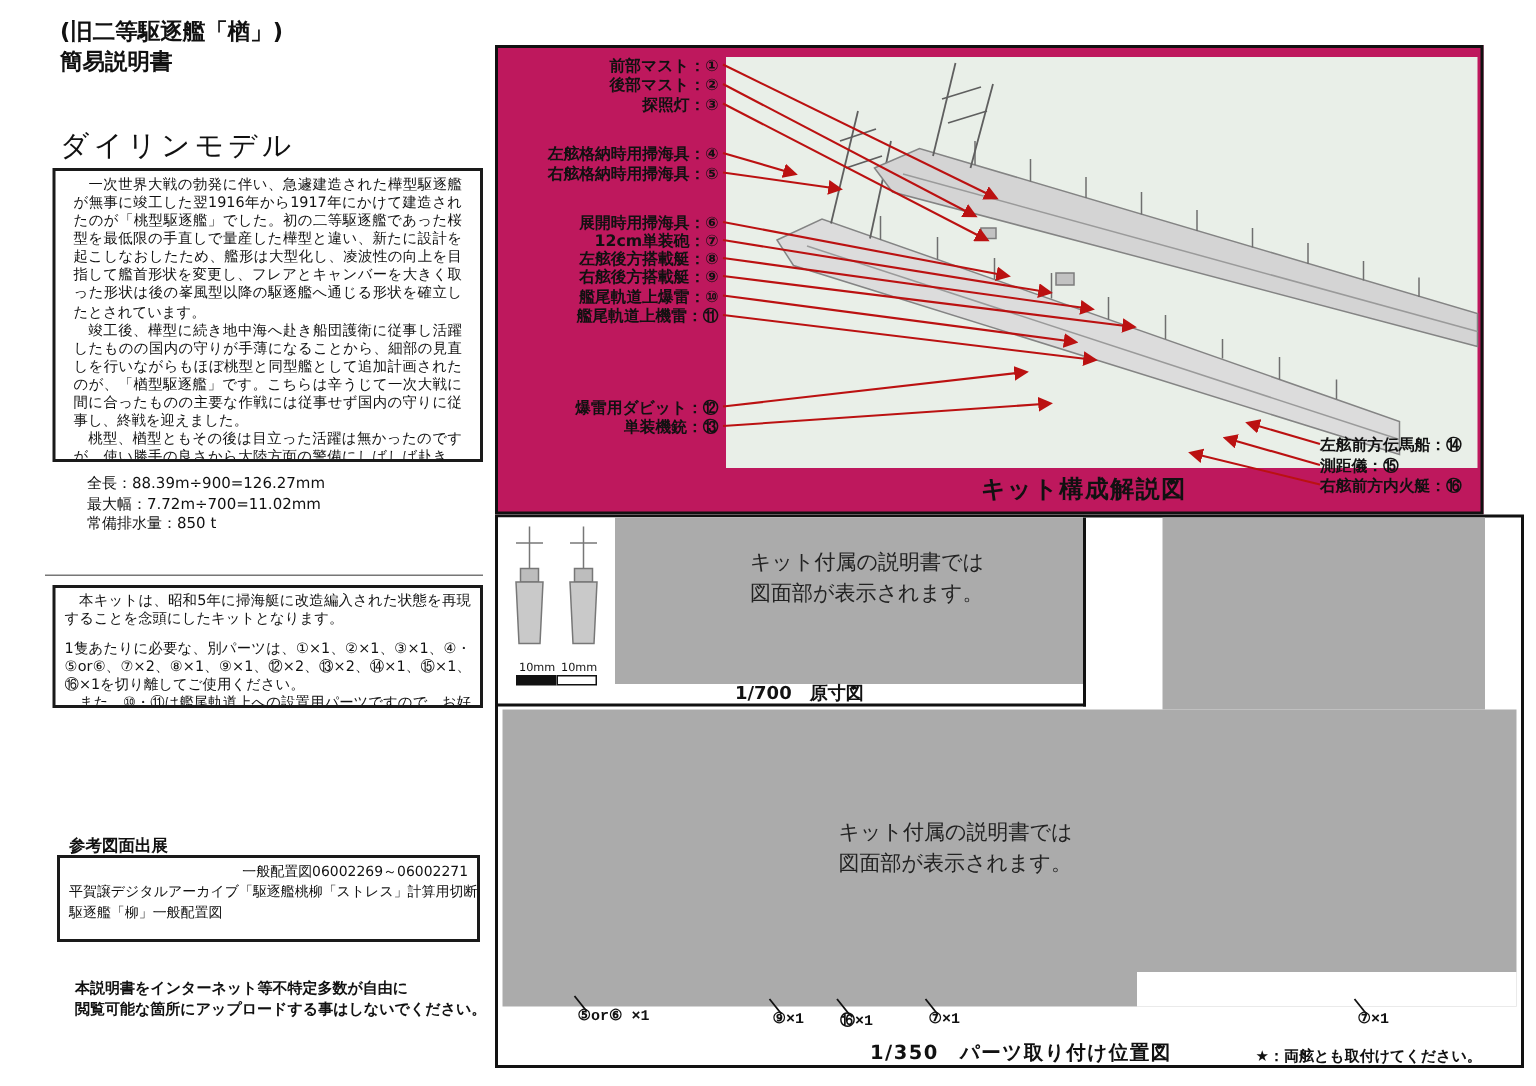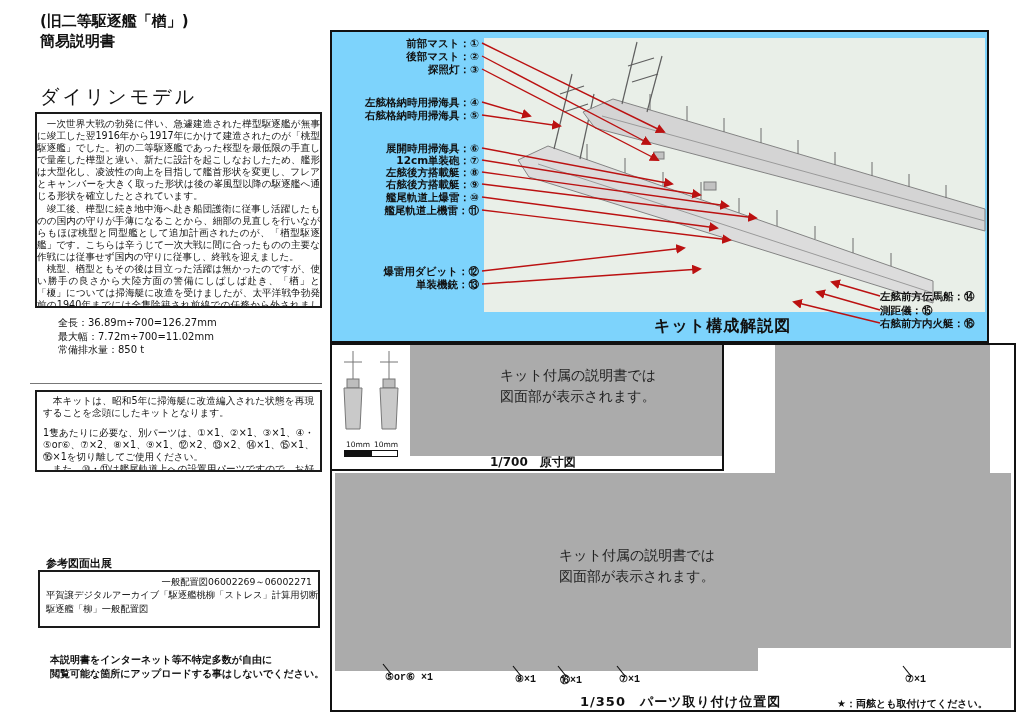--- a/index.html
+++ b/index.html
@@ -3,36 +3,36 @@
 <meta charset="utf-8">
 <style>
   html,body{margin:0;padding:0;background:#fff;}
   .page{position:relative;width:1024px;height:724px;background:#fff;overflow:hidden;
         font-family:"DejaVu Sans","Liberation Sans",sans-serif;color:#111;}
   .abs{position:absolute;}
   
   .title{left:40px;top:12px;font-size:15px;font-weight:600;line-height:1.32;white-space:nowrap;}
   .brand{left:40px;top:84px;font-size:19px;font-weight:500;letter-spacing:3px;white-space:nowrap;}
   .hbox{left:35px;top:112px;width:287px;height:196px;border:2px solid #1a1a1a;box-sizing:border-box;
-        padding:4px 0;font-size:9.6px;line-height:1.26;text-align:justify;overflow:hidden;}
+        padding:4px 12px;font-size:9.6px;line-height:1.26;text-align:justify;overflow:hidden;}
   .hbox p{margin:0;}
   .specs{left:58px;top:316px;font-size:10px;line-height:1.35;white-space:nowrap;}
   .divider{left:30px;top:383px;width:292px;height:0;border-top:1px solid #777;}
   .kbox{left:35px;top:390px;width:287px;height:82px;border:2px solid #1a1a1a;box-sizing:border-box;
         padding:3px 6px;font-size:9.6px;line-height:1.26;text-align:justify;overflow:hidden;}
   .kbox p{margin:0;}
   .kbox p.gap{margin-top:8px;}
   .refhead{left:46px;top:556px;font-size:11px;font-weight:600;}
   .refbox{left:38px;top:570px;width:282px;height:58px;border:2px solid #1a1a1a;box-sizing:border-box;
           padding:3px 6px;font-size:9.3px;line-height:1.45;overflow:hidden;}
   .refbox div{white-space:nowrap;}
   .refbox .r{text-align:right;}
   .warn{left:50px;top:653px;font-size:10px;font-weight:600;line-height:1.4;white-space:nowrap;}
   
-  .kdbox{left:330px;top:30px;width:659px;height:313px;border:2px solid #111;box-sizing:border-box;background:#7dd3fc;}
+  .kdbox{left:330px;top:30px;width:659px;height:313px;border:2px solid #111;box-sizing:border-box;background:#be185d;}
   .kd-art{position:absolute;left:0;top:0;width:655px;height:309px;}
   .kdl{position:absolute;right:508px;font-size:10.5px;font-weight:600;white-space:nowrap;}
   .kdr{position:absolute;left:548px;font-size:10.5px;font-weight:600;white-space:nowrap;}
   .kdcap{position:absolute;left:322px;top:284px;font-size:16px;font-weight:600;letter-spacing:1px;white-space:nowrap;}
   
   .lowbox{left:330px;top:343px;width:686px;height:369px;border:2px solid #111;box-sizing:border-box;background:#fff;}
   .gray{position:absolute;background:#ababab;}
   .scalebox{position:absolute;left:0;top:0;width:392px;height:126px;background:#fff;
             border-right:2px solid #111;border-bottom:2px solid #111;box-sizing:border-box;}
   .thumbs{position:absolute;left:4px;top:4px;width:74px;height:90px;}
@@ -57,21 +57,21 @@
   </div>
   <div class="abs brand">ダイリンモデル</div>
 
   <div class="abs hbox">
     <p>　一次世界大戦の勃発に伴い、急遽建造された樺型駆逐艦が無事に竣工した翌1916年から1917年にかけて建造されたのが「桃型駆逐艦」でした。初の二等駆逐艦であった桜型を最低限の手直しで量産した樺型と違い、新たに設計を起こしなおしたため、艦形は大型化し、凌波性の向上を目指して艦首形状を変更し、フレアとキャンバーを大きく取った形状は後の峯風型以降の駆逐艦へ通じる形状を確立したとされています。</p>
     <p>　竣工後、樺型に続き地中海へ赴き船団護衛に従事し活躍したものの国内の守りが手薄になることから、細部の見直しを行いながらもほぼ桃型と同型艦として追加計画されたのが、「楢型駆逐艦」です。こちらは辛うじて一次大戦に間に合ったものの主要な作戦には従事せず国内の守りに従事し、終戦を迎えました。</p>
     <p>　桃型、楢型ともその後は目立った活躍は無かったのですが、使い勝手の良さから大陸方面の警備にしばしば赴き、「楢」と「榎」については掃海艇に改造を受けましたが、太平洋戦争勃発前の1940年までには全隻除籍され前線での任務から外されました。唯一「樫」のみは満州国へ譲渡され「海威」と名を改め戦時中も活躍しましたが、1944年には戦没し、艦体が残存した「(旧)榎」と「(旧)柳」は軍艦防波堤として沈設され、特に「(旧)柳」については2024年現在もその姿を一部留めております。</p>
   </div>
 
   <div class="abs specs">
-    <div>全長：36.89m÷700=126.27mm</div>
+    <div>全長：88.39m÷900=126.27mm</div>
     <div>最大幅：7.72m÷700=11.02mm</div>
     <div>常備排水量：850 t</div>
   </div>
 
   <div class="abs divider"></div>
 
   <div class="abs kbox">
     <p>　本キットは、昭和5年に掃海艇に改造編入された状態を再現することを念頭にしたキットとなります。</p>
     <p class="gap">1隻あたりに必要な、別パーツは、①×1、②×1、③×1、④・⑤or⑥、⑦×2、⑧×1、⑨×1、⑫×2、⑬×2、⑭×1、⑮×1、⑯×1を切り離してご使用ください。</p>
     <p>　また、⑩・⑪は艦尾軌道上への設置用パーツですので、お好みに応じて取り付けてください。</p>

